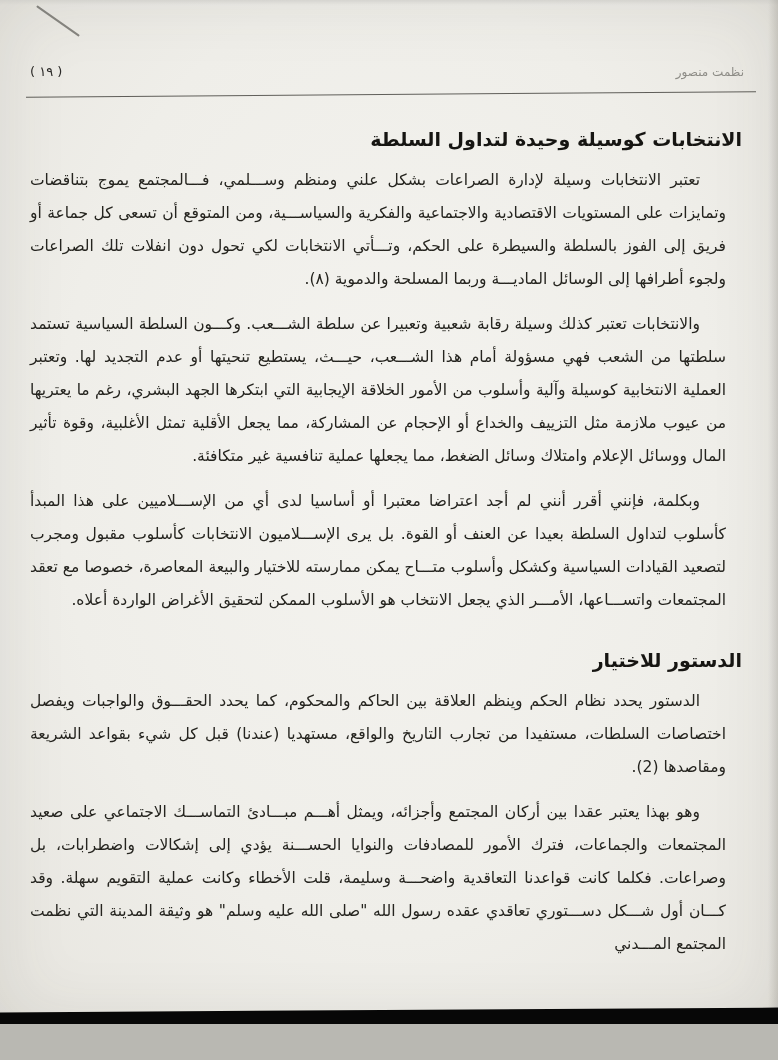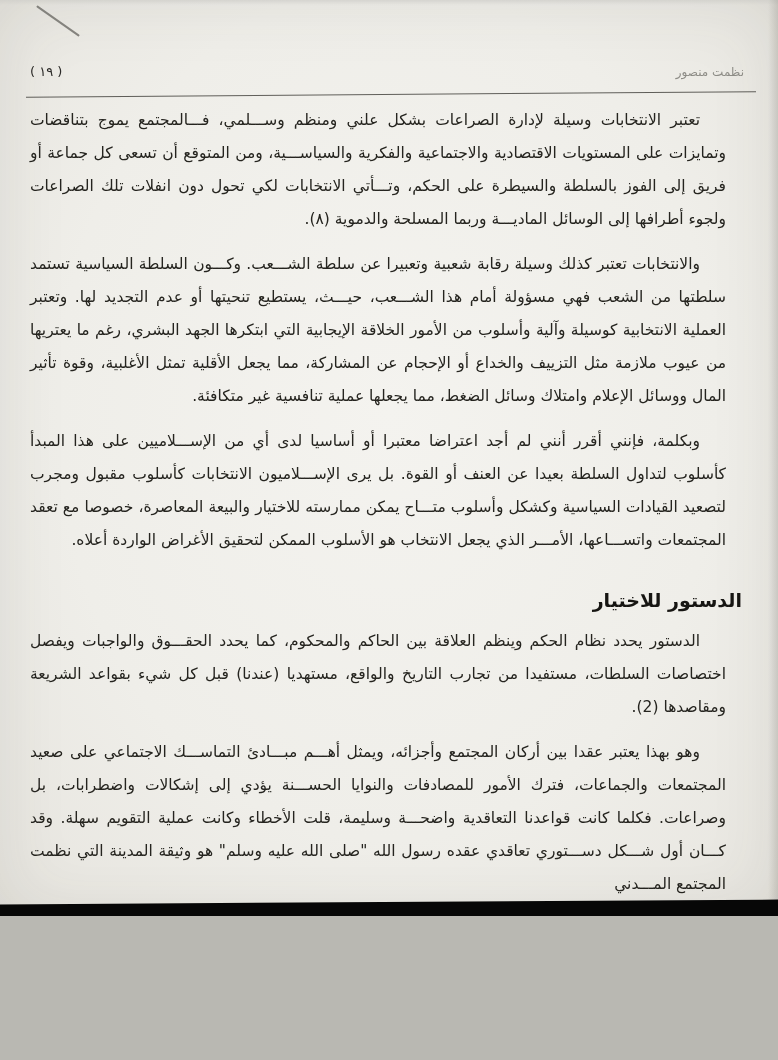--- a/index.html
+++ b/index.html
@@ -3,21 +3,21 @@
 <meta charset="utf-8">
 <style>
   html, body {
     margin: 0;
     padding: 0;
     background: #b9b8b2;
   }
   .page {
     position: relative;
     width: 778px;
-    height: 916px;
+    height: 1024px;
     margin: 0 auto;
     overflow: hidden;
     background: radial-gradient(ellipse at 50% 45%, #f4f3ef 0%, #efeee9 60%, #e7e5df 100%);
     box-shadow: inset 0 0 70px rgba(60,55,45,0.10);
     font-family: "DejaVu Sans", sans-serif;
     color: #1e1d1b;
   }
   .scan-top {
     position: absolute;
     top: 0; left: 0; right: 0;
@@ -116,20 +116,21 @@
 
   <div class="header">
     <span class="pagenum">( ١٩ )</span>
     <span class="author">نظمت منصور</span>
   </div>
 
   <div class="rule"></div>
 
   <div class="content">
 
+    <h1>الانتخابات كوسيلة وحيدة لتداول السلطة</h1>
 
     <p>تعتبر الانتخابات وسيلة لإدارة الصراعات بشكل علني ومنظم وســـلمي، فـــالمجتمع يموج بتناقضات وتمايزات على المستويات الاقتصادية والاجتماعية والفكرية والسياســـية، ومن المتوقع أن تسعى كل جماعة أو فريق إلى الفوز بالسلطة والسيطرة على الحكم، وتـــأتي الانتخابات لكي تحول دون انفلات تلك الصراعات ولجوء أطرافها إلى الوسائل الماديـــة وربما المسلحة والدموية (٨).</p>
 
     <p>والانتخابات تعتبر كذلك وسيلة رقابة شعبية وتعبيرا عن سلطة الشـــعب. وكـــون السلطة السياسية تستمد سلطتها من الشعب فهي مسؤولة أمام هذا الشـــعب، حيـــث، يستطيع تنحيتها أو عدم التجديد لها. وتعتبر العملية الانتخابية كوسيلة وآلية وأسلوب من الأمور الخلاقة الإيجابية التي ابتكرها الجهد البشري، رغم ما يعتريها من عيوب ملازمة مثل التزييف والخداع أو الإحجام عن المشاركة، مما يجعل الأقلية تمثل الأغلبية، وقوة تأثير المال ووسائل الإعلام وامتلاك وسائل الضغط، مما يجعلها عملية تنافسية غير متكافئة.</p>
 
     <p>وبكلمة، فإنني أقرر أنني لم أجد اعتراضا معتبرا أو أساسيا لدى أي من الإســـلاميين على هذا المبدأ كأسلوب لتداول السلطة بعيدا عن العنف أو القوة. بل يرى الإســـلاميون الانتخابات كأسلوب مقبول ومجرب لتصعيد القيادات السياسية وكشكل وأسلوب متـــاح يمكن ممارسته للاختيار والبيعة المعاصرة، خصوصا مع تعقد المجتمعات واتســـاعها، الأمـــر الذي يجعل الانتخاب هو الأسلوب الممكن لتحقيق الأغراض الواردة أعلاه.</p>
 
     <h1 class="second">الدستور للاختيار</h1>
 
     <p>الدستور يحدد نظام الحكم وينظم العلاقة بين الحاكم والمحكوم، كما يحدد الحقـــوق والواجبات ويفصل اختصاصات السلطات، مستفيدا من تجارب التاريخ والواقع، مستهديا (عندنا) قبل كل شيء بقواعد الشريعة ومقاصدها (2).</p>

